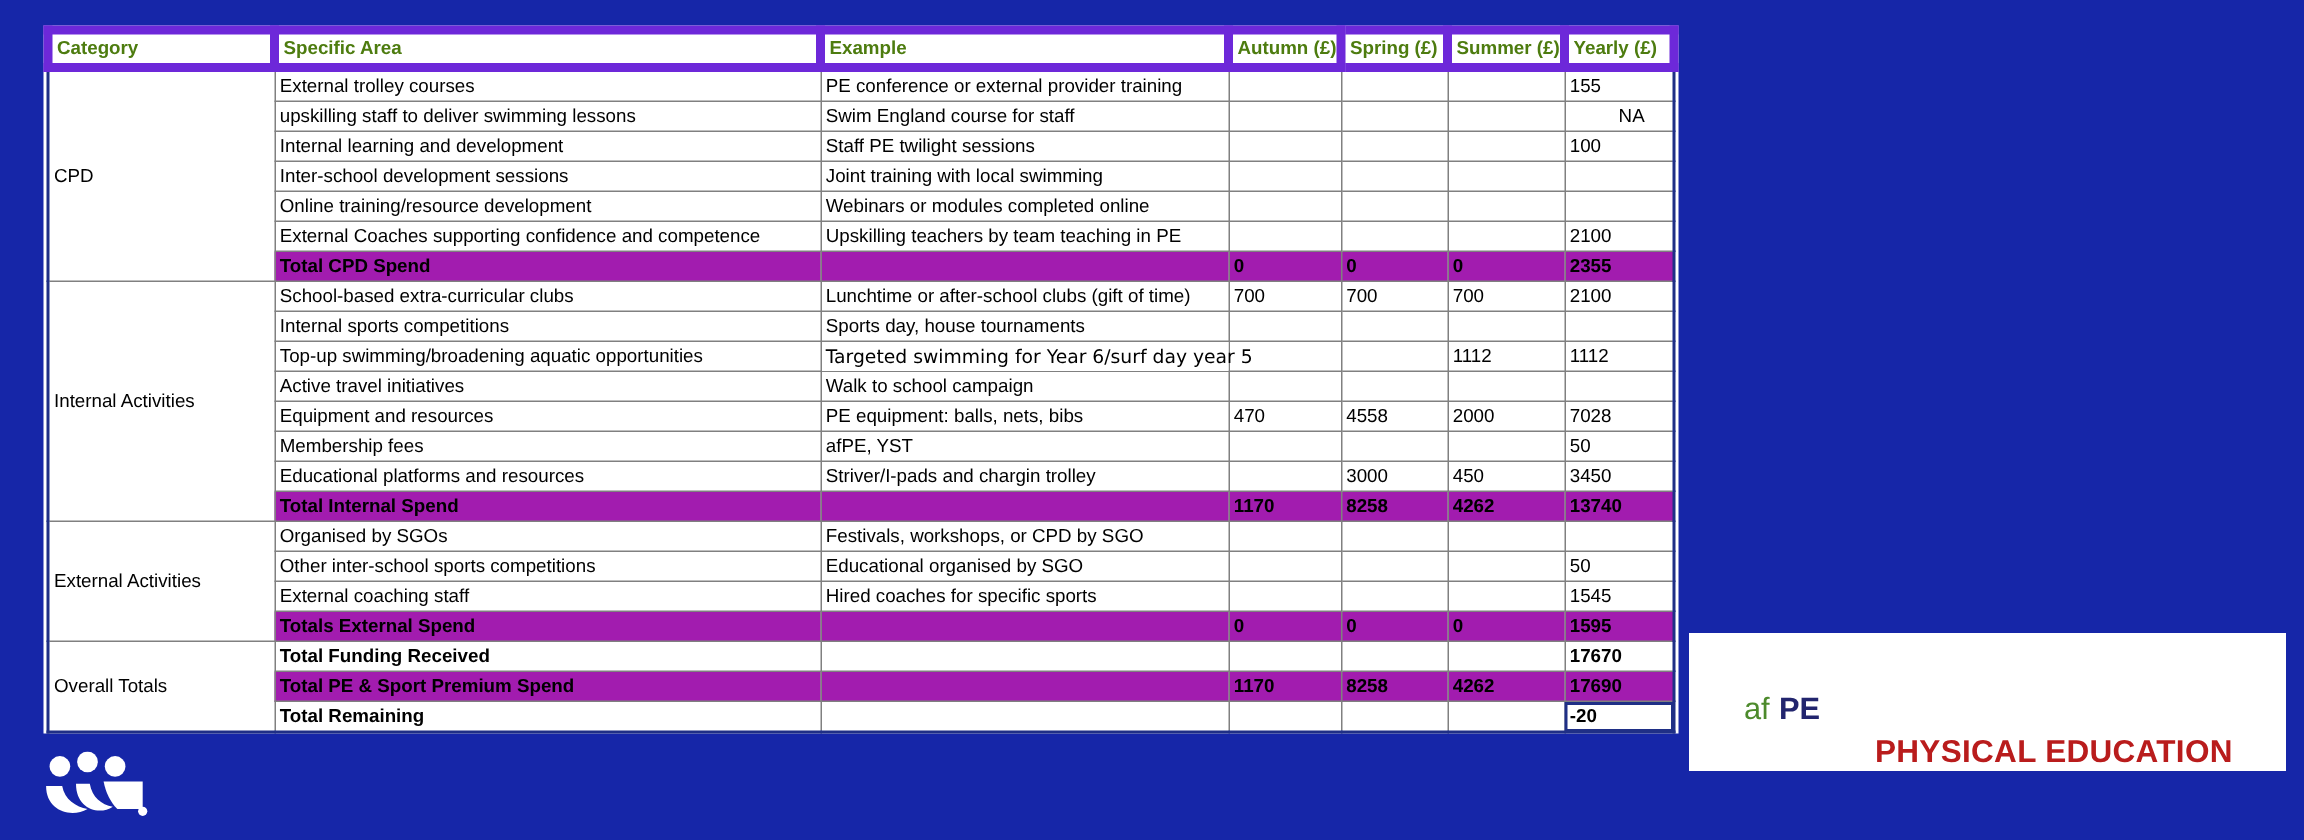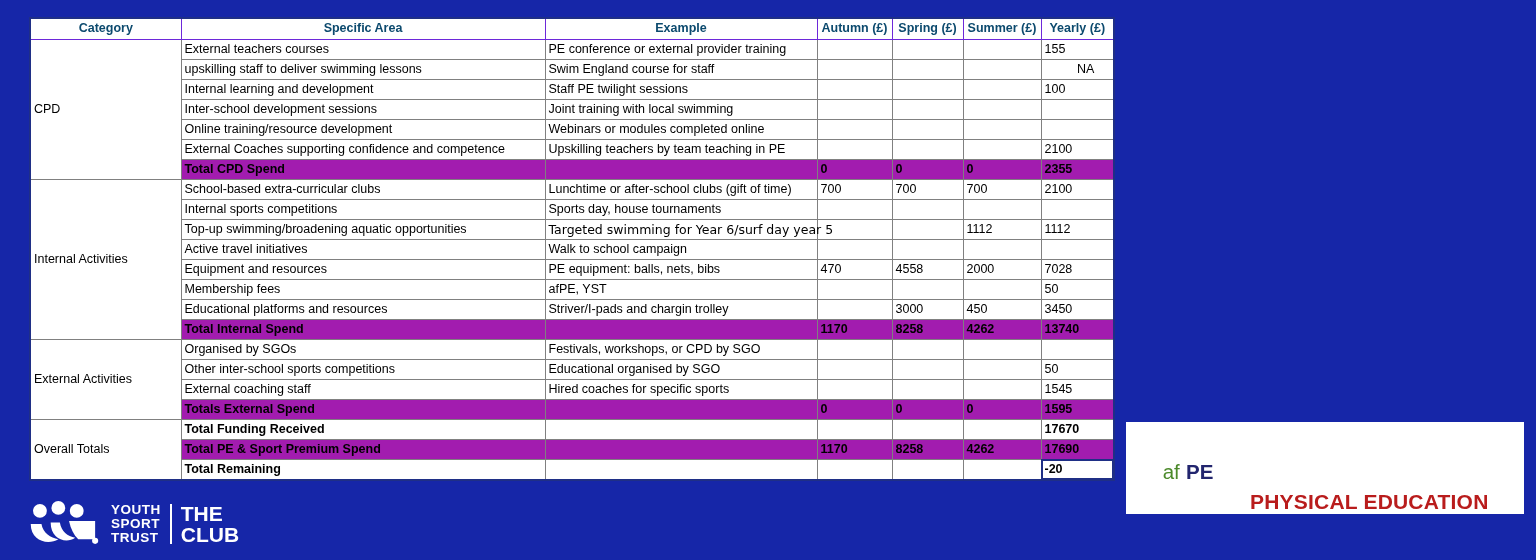--- a/index.html
+++ b/index.html
@@ -43,26 +43,25 @@
     color: #000000;
     background: #ffffff;
     white-space: nowrap;
     overflow: visible;
     font-weight: normal;
     text-align: left;
     vertical-align: middle;
   }
   
   table.sheet thead th {
-    color: #0c4a6e;
-    font-weight: bold;
-    text-align: center;
+    color: #4d7c0f;
+    font-weight: bold;
     font-size: 12.5px;
     height: 21px;
-    border: 1px solid #6d28d9;
+    border: 6px solid #6d28d9;
   }
   thead th.hdr-cat { border-left: none; }
 
   
   td.cat {
     color: #1F2F86;
     font-weight: bold;
     text-align: center;
     vertical-align: middle;
     font-size: 12.5px;
@@ -174,21 +173,21 @@
         <th>Autumn (£)</th>
         <th>Spring (£)</th>
         <th>Summer (£)</th>
         <th>Yearly (£)</th>
       </tr>
     </thead>
     <tbody>
 
       <tr>
         <td class="cat" rowspan="7">CPD</td>
-        <td class="area">External teachers courses</td>
+        <td class="area">External trolley courses</td>
         <td class="ex">PE conference or external provider training</td>
         <td class="num"></td>
         <td class="num"></td>
         <td class="num"></td>
         <td class="num">155</td>
       </tr>
       <tr>
         <td class="area">upskilling staff to deliver swimming lessons</td>
         <td class="ex">Swim England course for staff</td>
         <td class="num"></td>
@@ -370,32 +369,20 @@
 <div id="yst-logo">
   <svg class="yst-mark" viewBox="0 0 100 60">
     <circle cx="16" cy="13" r="9" fill="#ffffff"></circle>
     <circle cx="40" cy="9" r="9" fill="#ffffff"></circle>
     <circle cx="64" cy="13" r="9" fill="#ffffff"></circle>
     <path d="M4 30 C4 52 26 58 40 50 C30 48 20 42 18 30 Z" fill="#ffffff"></path>
     <path d="M30 28 C30 50 50 56 62 48 C52 46 44 40 42 28 Z" fill="#ffffff"></path>
     <path d="M54 26 L88 26 L88 50 L66 50 C60 44 56 36 54 26 Z" fill="#ffffff"></path>
     <circle cx="88" cy="52" r="4" fill="#ffffff"></circle>
   </svg>
-  <div class="yst-text">
-    <div class="yst-words">
-      <div>YOUTH</div>
-      <div>SPORT</div>
-      <div>TRUST</div>
-    </div>
-    <div class="yst-div"></div>
-    <div class="yst-club">
-      <div>THE</div>
-      <div>CLUB</div>
-    </div>
-  </div>
 </div>
 
 <div id="afpe-panel">
   <svg class="afpe-mark" viewBox="0 0 110 90">
     <path d="M56 6 A38 38 0 1 0 56 82 A30 30 0 1 1 56 6 Z" fill="#22256E"></path>
     <path d="M54 14 A31 31 0 1 1 54 76 A24 24 0 1 0 54 14 Z" fill="#4C8A2B"></path>
     <text x="30" y="53" font-family="'Liberation Sans',sans-serif" font-size="22" fill="#4C8A2B">af</text>
     <text x="55" y="53" font-family="'Liberation Sans',sans-serif" font-size="22" font-weight="bold" fill="#22256E">PE</text>
   </svg>
   <div class="afpe-text">

